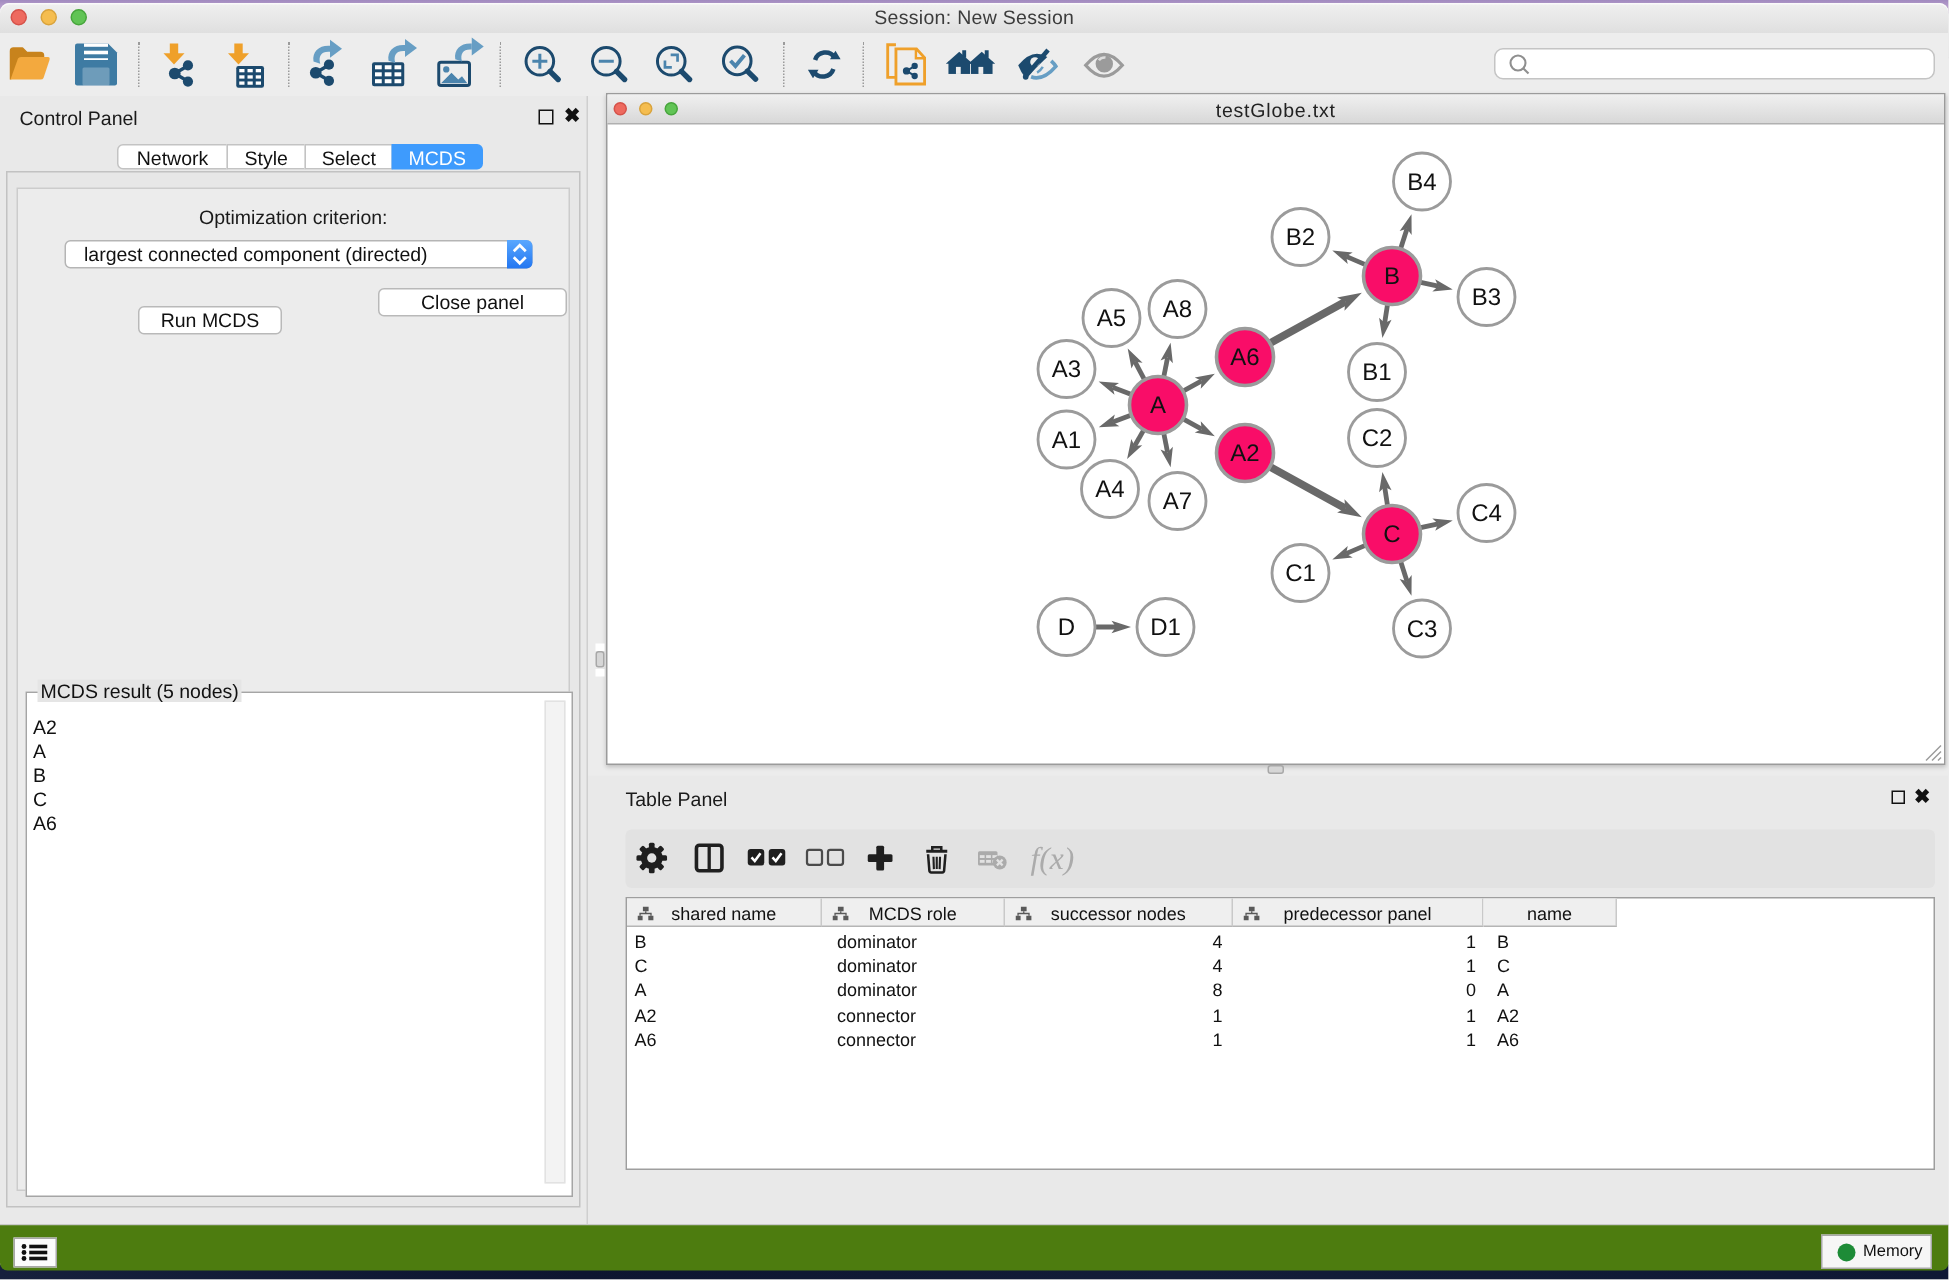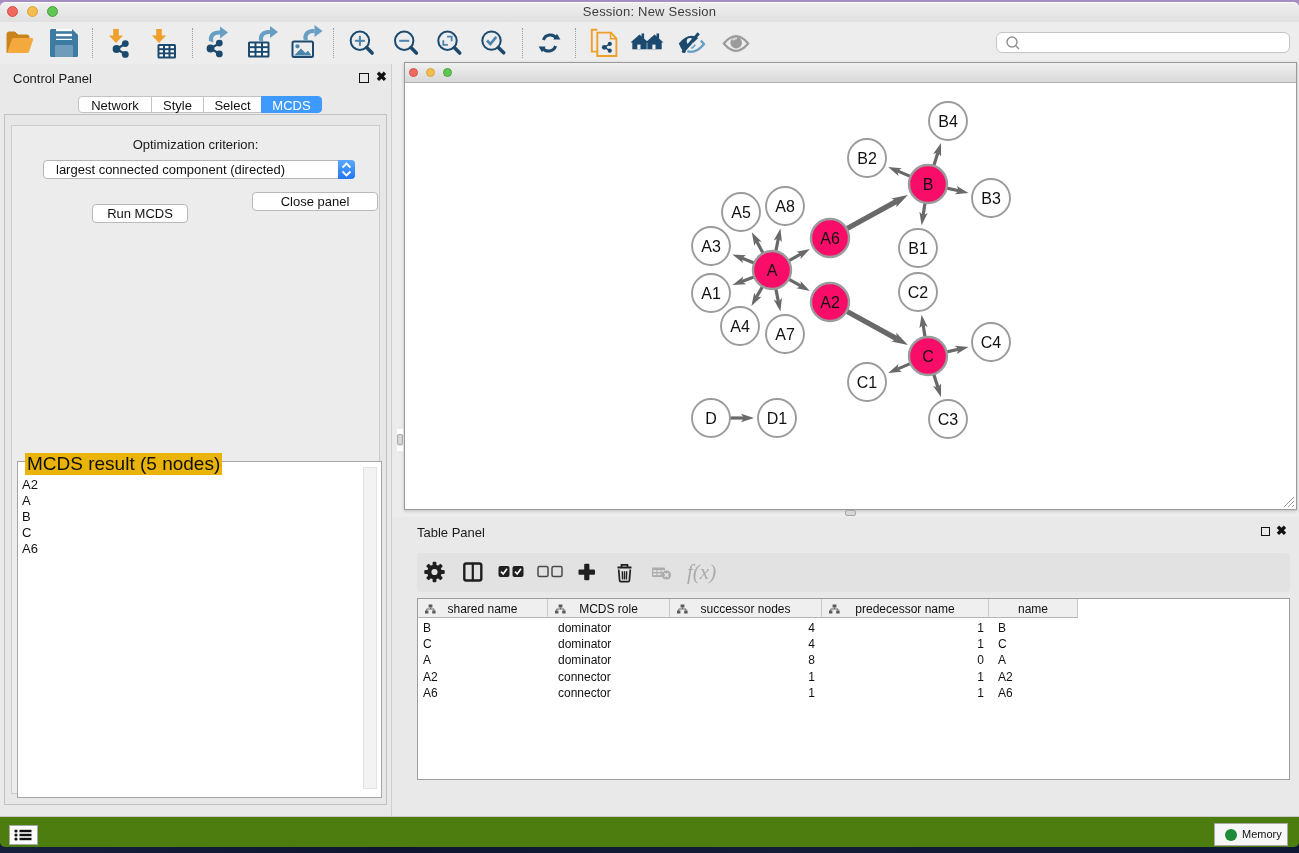--- a/index.html
+++ b/index.html
@@ -32,21 +32,21 @@
 .tabrow { position:absolute; }
 .tab { position:absolute; top:0; height:17px; background:#fff; border:1px solid #c3c3c3; font-size:13px; color:#111; text-align:center; line-height:18px; }
 .tab.sel { background:#3e9bfd; color:#fff; border-color:#3e9bfd; }
 #cp-inner { position:absolute; left:4px; top:50px; width:383px; height:691px; background:#e7e7e7; border:1px solid #c2c2c2; }
 #cp-inner2 { position:absolute; left:6px; top:10px; width:369px; height:669px; background:#ececec; border:1px solid #cccccc; }
 #optlabel { position:absolute; left:0; width:100%; top:22px; text-align:center; font-size:13px; color:#1a1a1a; }
 #dropdown { position:absolute; left:38px; top:45px; width:312px; height:19px; background:#fff; border:1px solid #b5b5b5; border-radius:4px; font-size:13px; color:#111; line-height:18px; padding-left:12px; }
 #dropdown .spin { position:absolute; right:-1px; top:-1px; width:17px; height:19px; border-radius:0 4px 4px 0; background:linear-gradient(#5aa8ff,#2276f1); }
 .btn { position:absolute; height:19px; background:#fff; border:1px solid #b9b9b9; border-radius:4px; font-size:13px; color:#111; text-align:center; line-height:18px; }
 #fieldset { position:absolute; left:12px; top:346px; width:365px; height:337px; border:1px solid #a5a5a5; background:#fff; }
-#fieldset .legend { position:absolute; left:7px; top:-9px; background:#eab308; padding:0 2px; font-size:19px; color:#111; }
+#fieldset .legend { position:absolute; left:7px; top:-9px; background:#e5e5e5; padding:0 2px; font-size:13px; color:#111; }
 #fieldset .scroll { position:absolute; right:4px; top:5px; width:14px; height:322px; background:#f3f3f3; border:1px solid #e2e2e2; }
 .li { position:absolute; left:4px; font-size:13px; color:#111; }
 
 
 #netwin { left:404px; top:62px; width:893px; height:448px; background:#fff; border:1px solid #9b9b9b; box-shadow:0 1px 3px rgba(0,0,0,0.2); }
 #nettitle { position:absolute; left:0; top:0; width:100%; height:20px; background:linear-gradient(#f0f0f0,#d8d8d8); border-bottom:1px solid #b0b0b0; }
 #nettitle .title { position:absolute; left:0; right:0; top:3px; text-align:center; font-size:13px; letter-spacing:0.55px; color:#222; }
 .tl2 { position:absolute; border-radius:50%; width:9px !important; height:9px !important; top:5px; }
 
 
@@ -263,20 +263,21 @@
       <div class="li" style="top:79px;">A6</div>
     </div>
   </div>
 </div>
 
 <div class="abs" id="netwin">
   <div id="nettitle">
     <div class="tl2 r tl" style="left:4px;"></div>
     <div class="tl2 y tl" style="left:21px;"></div>
     <div class="tl2 g tl" style="left:38px;"></div>
+    <div class="title">testGlobe.txt</div>
   </div>
   <svg width="891" height="426" style="position:absolute; left:0; top:20px;" viewBox="404 82 891 426" font-family="Liberation Sans, sans-serif">
 <line x1="762.5" y1="253.1" x2="755.6" y2="240.1" stroke="#696969" stroke-width="3.2"></line>
 <polygon points="750.8,231.3 760.7,240.8 755.6,240.1 753.3,244.7" fill="#696969"></polygon>
 <line x1="774.6" y1="251.4" x2="777.4" y2="237.3" stroke="#696969" stroke-width="3.2"></line>
 <polygon points="779.4,227.5 780.9,241.1 777.4,237.3 772.7,239.4" fill="#696969"></polygon>
 <line x1="754.2" y1="262.4" x2="740.7" y2="257.1" stroke="#696969" stroke-width="3.2"></line>
 <polygon points="731.4,253.4 745.0,254.3 740.7,257.1 742.0,262.1" fill="#696969"></polygon>
 <line x1="754.2" y1="275.4" x2="740.9" y2="280.4" stroke="#696969" stroke-width="3.2"></line>
 <polygon points="731.5,283.9 742.2,275.4 740.9,280.4 745.2,283.2" fill="#696969"></polygon>
@@ -449,21 +450,21 @@
       </div>
       <div class="th" style="left:404px;width:167px;">
         <span style="position:absolute;left:7px;top:4px;"><svg width="11" height="11" viewBox="0 0 11 11" style="vertical-align:-1px;">
             <g fill="#5a5a5a">
               <rect x="3.6" y="0.5" width="3.8" height="3"></rect>
               <rect x="0" y="6.5" width="3.4" height="3"></rect>
               <rect x="7.2" y="6.5" width="3.4" height="3"></rect>
               <path d="M5.5 3.5 L5.5 5 M1.7 6.5 L1.7 5 L9 5 L9 6.5" stroke="#5a5a5a" fill="none" stroke-width="0.9"></path>
             </g>
           </svg></span>
-        <span style="left:0;width:100%;text-align:center;">predecessor name</span>
+        <span style="left:0;width:100%;text-align:center;">predecessor panel</span>
       </div>
       <div class="th" style="left:571px;width:89px;">
         <span style="left:0;width:100%;text-align:center;">name</span>
       </div>
       <div class="td" style="left:5px;top:22px;">B</div>
       <div class="td" style="left:140px;top:22px;">dominator</div>
       <div class="td" style="left:330px;top:22px;width:67px;text-align:right;">4</div>
       <div class="td" style="left:500px;top:22px;width:66px;text-align:right;">1</div>
       <div class="td" style="left:580px;top:22px;">B</div>
       <div class="td" style="left:5px;top:38px;">C</div>

